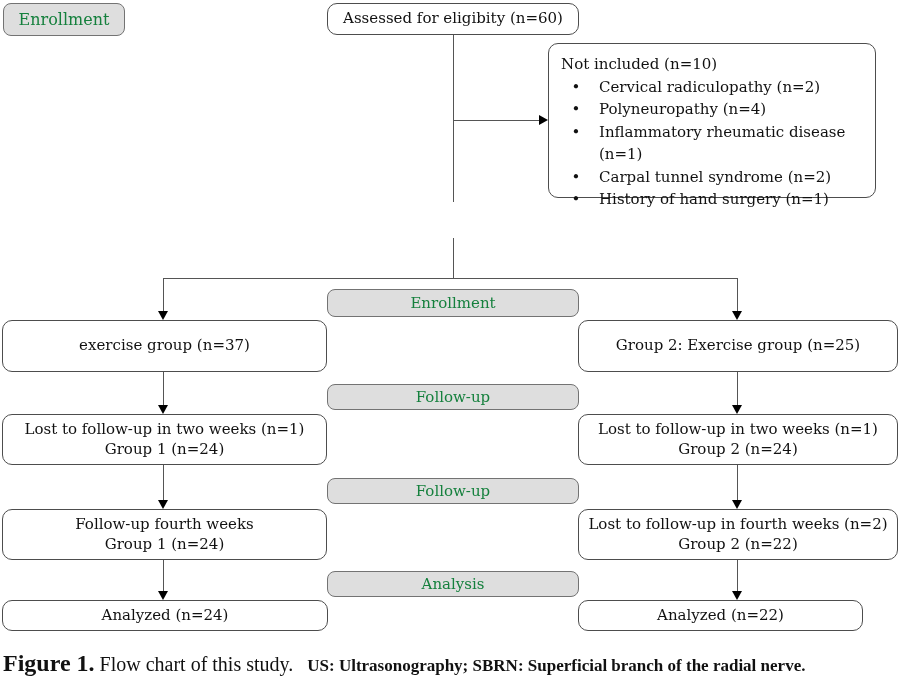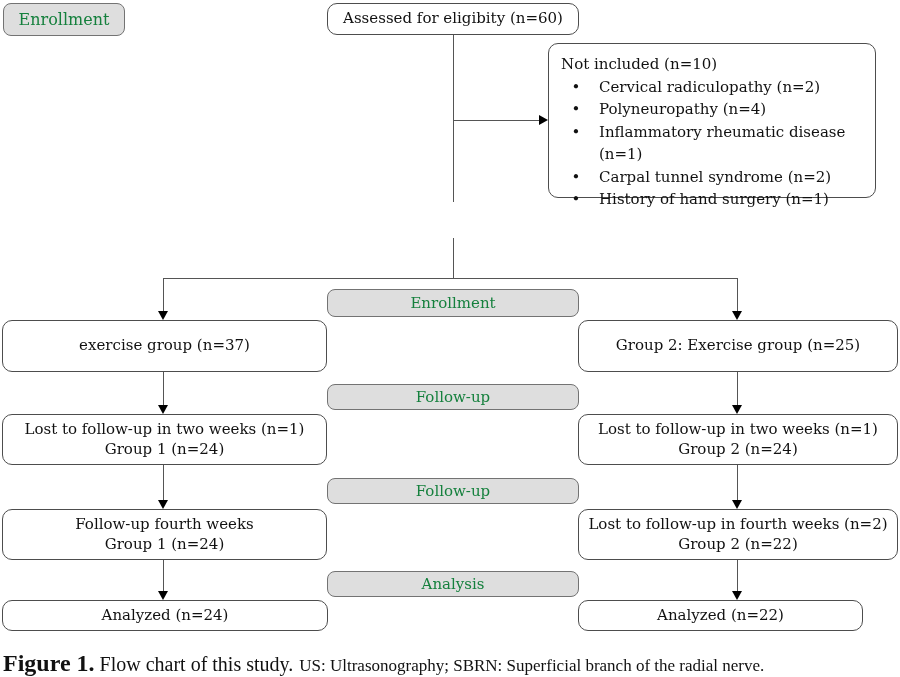--- a/index.html
+++ b/index.html
@@ -38,21 +38,21 @@
     position:absolute; width:0; height:0;
     border-top:5px solid transparent; border-bottom:5px solid transparent;
     border-left:9px solid #000000;
   }
   .caption {
     position:absolute; left:3px; top:650px; width:894px; white-space:nowrap;
     font-family:"Liberation Serif",serif;
   }
   .cap-label { font-weight:bold; font-size:24px; }
   .cap-text  { font-size:20px; margin-left:5px; }
-  .cap-abbrev{ font-size:17px; margin-left:6px; }
+  .cap-abbrev{ font-size:17px; margin-left:14px;font-weight:bold; }
 </style>
 </head>
 <body>
 
 <div class="figure">
 
   <div class="banner enroll" style="left:3px;top:3px;width:122px;height:33px">Enrollment</div>
   <div class="banner" style="left:327px;top:289px;width:252px;height:28px">Enrollment</div>
   <div class="banner" style="left:327px;top:384px;width:252px;height:26px">Follow-up</div>
   <div class="banner" style="left:327px;top:478px;width:252px;height:26px">Follow-up</div>

